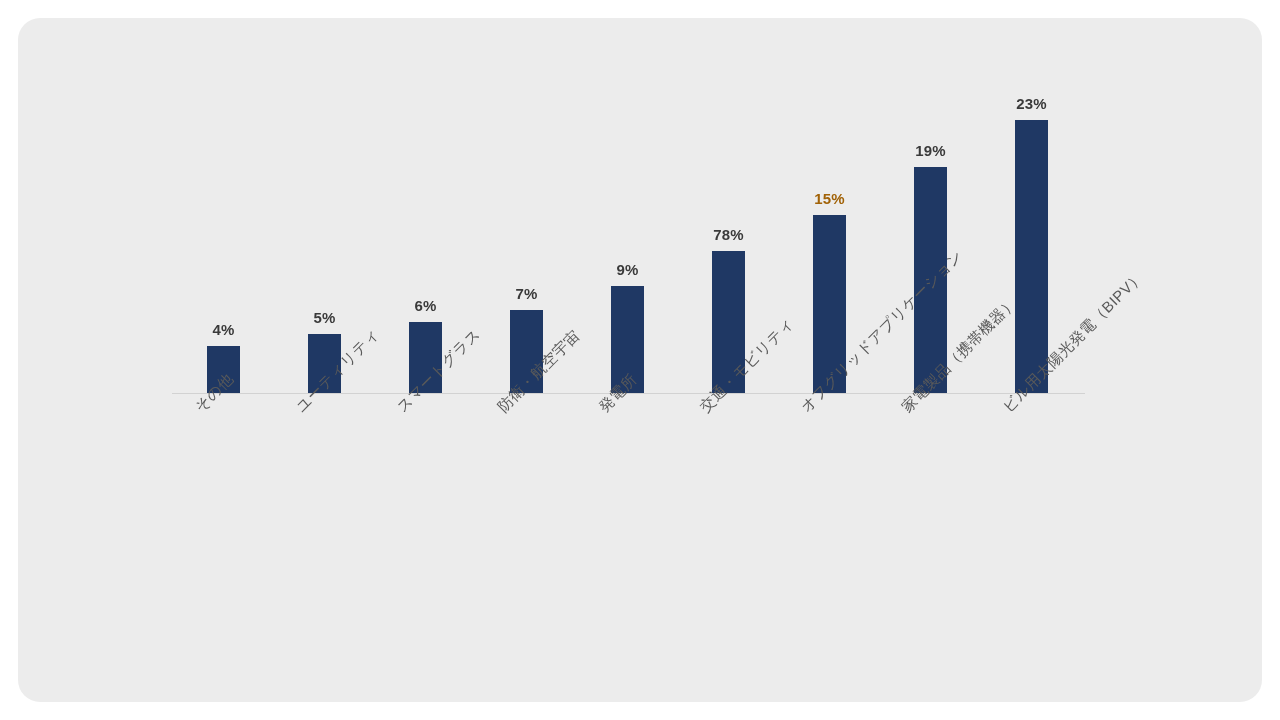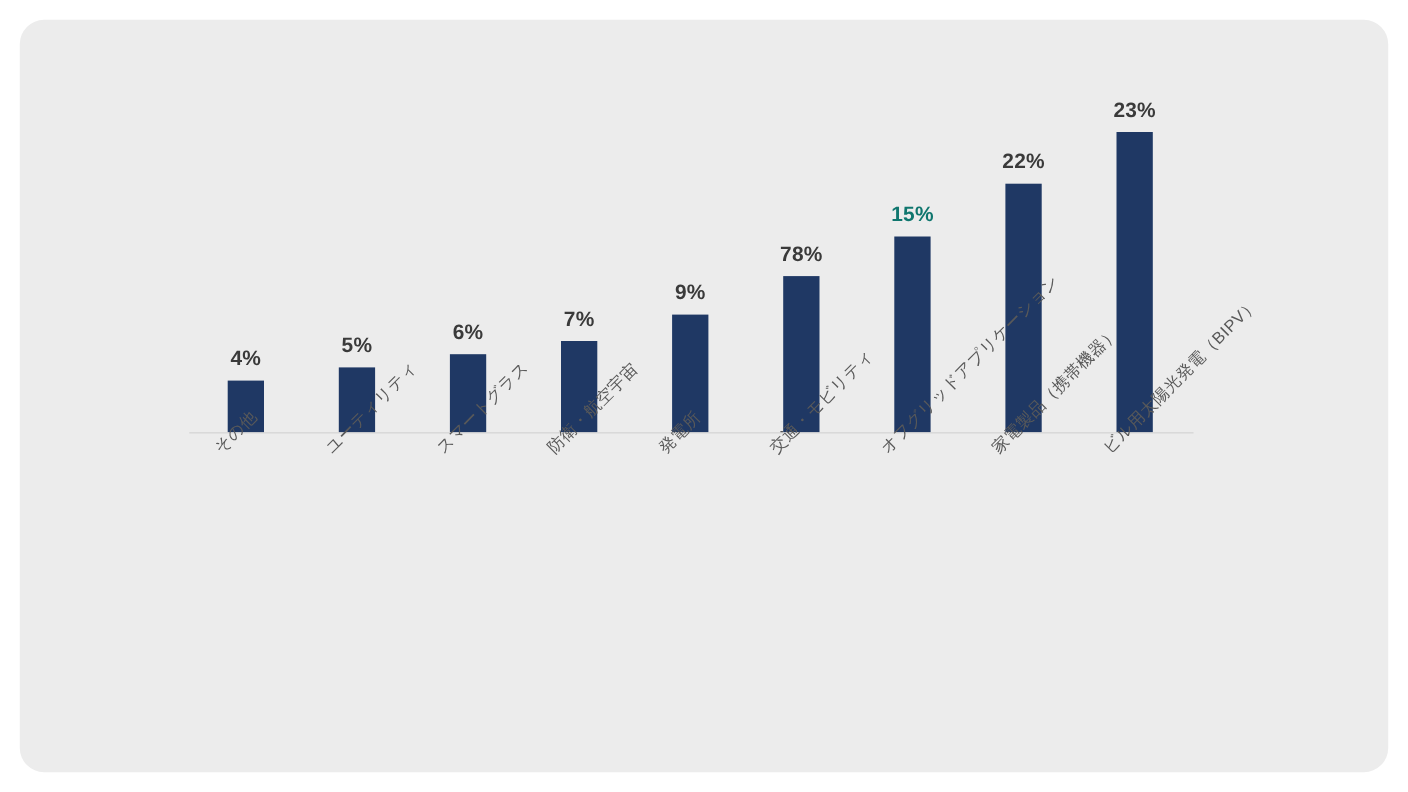--- a/index.html
+++ b/index.html
@@ -63,21 +63,21 @@
     bottom: 0;
     width: 33px;
     background: #1F3864;
   }
 
   .bar-value {
     position: absolute;
     left: 0;
     width: 101px;
     text-align: center;
-    font-size: 19px;
+    font-size: 15px;
     font-weight: bold;
     color: #3A3A3A;
     letter-spacing: 0.2px;
     white-space: nowrap;
   }
 
   .cat-label {
     position: absolute;
     top: 385px;        
     font-size: 15px;
@@ -114,25 +114,25 @@
         <div class="bar-slot" style="left: 559px;">
           <div class="bar" title="発電所 9%" style="height: 106.826px; background: rgb(31, 56, 100);"></div>
           <div class="bar-value" style="bottom: 114.826px; color: rgb(58, 58, 58);">9%</div>
         </div>
         <div class="bar-slot" style="left: 660px;">
           <div class="bar" title="交通・モビリティ 12%" style="height: 142.435px; background: rgb(31, 56, 100);"></div>
           <div class="bar-value" style="bottom: 150.435px; color: rgb(58, 58, 58);">78%</div>
         </div>
         <div class="bar-slot" style="left: 761px;">
           <div class="bar" title="オフグリッドアプリケーション 15%" style="height: 178.043px; background: rgb(31, 56, 100);"></div>
-          <div class="bar-value" style="bottom: 186.043px; color: #0f766e;">15%</div>
+          <div class="bar-value" style="bottom: 186.043px; color: #a16207;">15%</div>
         </div>
         <div class="bar-slot" style="left: 862px;">
           <div class="bar" title="家電製品（携帯機器） 19%" style="height: 225.522px; background: rgb(31, 56, 100);"></div>
-          <div class="bar-value" style="bottom: 233.522px; color: rgb(58, 58, 58);">22%</div>
+          <div class="bar-value" style="bottom: 233.522px; color: rgb(58, 58, 58);">19%</div>
         </div>
         <div class="bar-slot" style="left: 963px;">
           <div class="bar" title="ビル用太陽光発電（BIPV） 23%" style="height: 273px; background: rgb(31, 56, 100);"></div>
           <div class="bar-value" style="bottom: 281px; color: rgb(58, 58, 58);">23%</div>
         </div>
       </div>
 
     <div id="axis-line" style="background: rgb(210, 210, 210);"></div>
 
     <div id="labels-layer">

